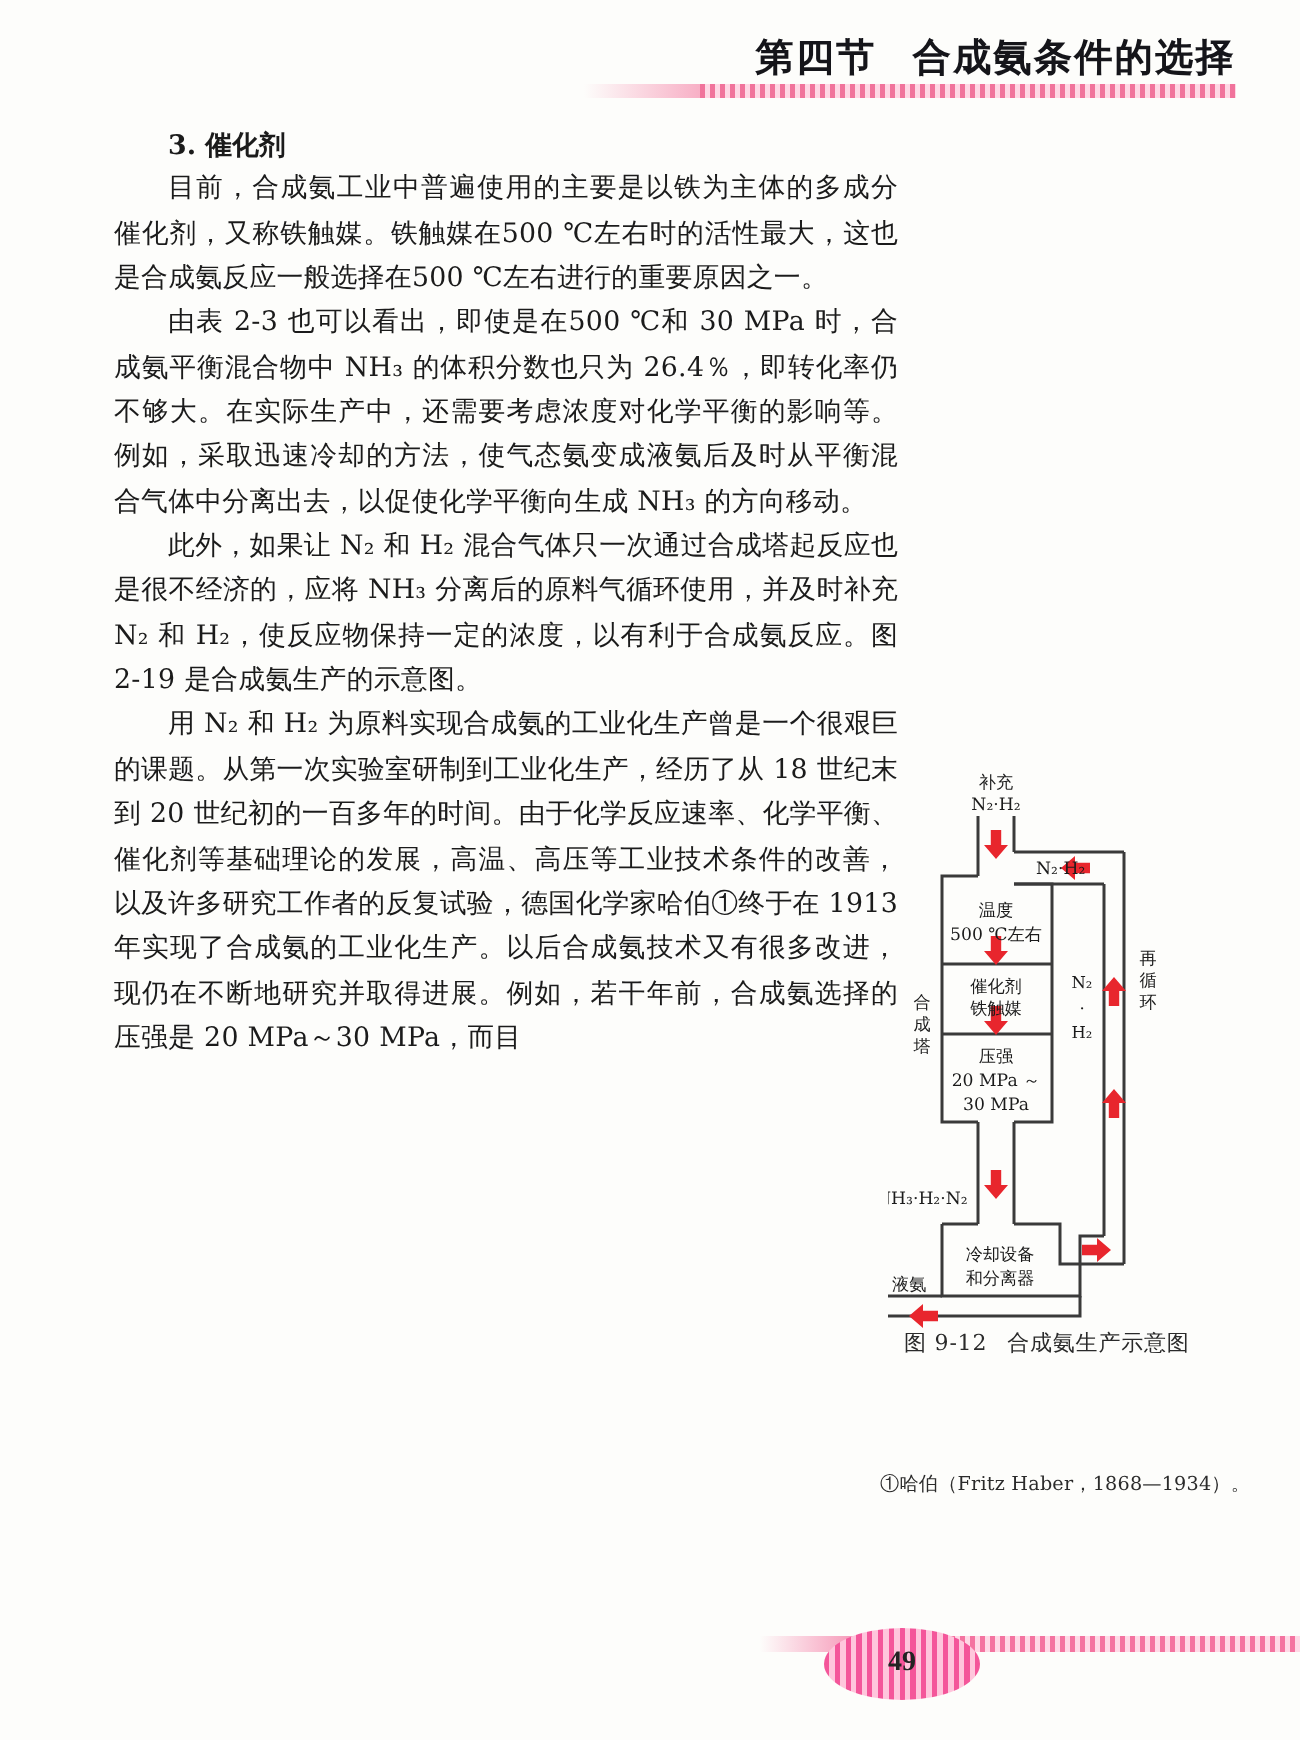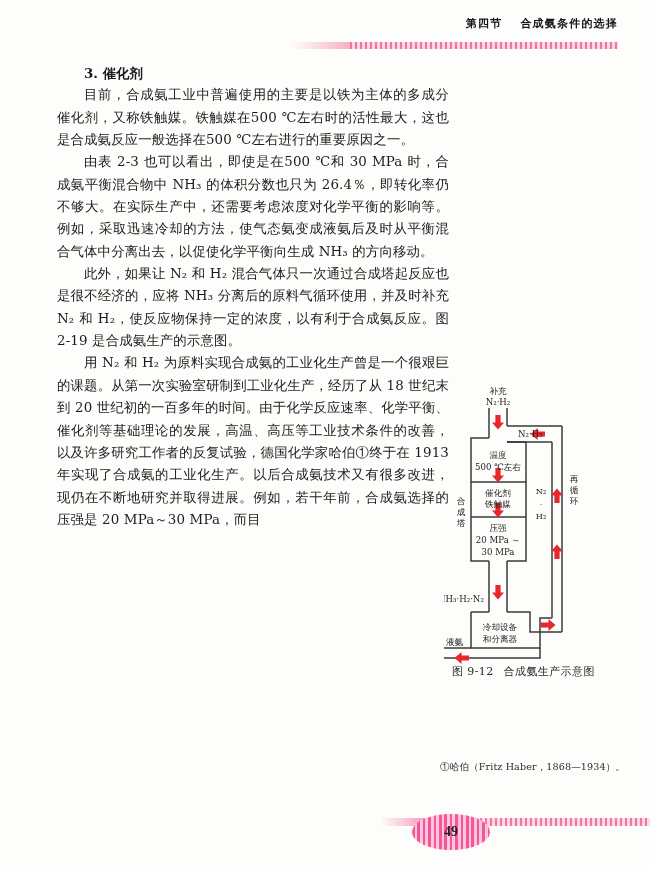--- a/index.html
+++ b/index.html
@@ -21,21 +21,21 @@
     position: absolute;
     top: 16px;
     left: 0;
     width: 650px;
     height: 46px;
   }
   .header-title {
     position: absolute;
     right: 32px;
     top: 0px;
-    font-size: 11px;
+    font-size: 19px;
     font-weight: bold;
     letter-spacing: 1.2px;
     color: #15151a;
     white-space: nowrap;
     font-family: "DejaVu Sans", "Liberation Sans", sans-serif;
   }
   .header-title .sec {
     margin-right: 18px;
   }
   .header-rule {
@@ -113,21 +113,21 @@
     color: #2a2a2a;
     letter-spacing: 0.4px;
     font-family: "DejaVu Serif", "Liberation Serif", serif;
   }
   .fig-caption .num { margin-right: 10px; }
 
   
   .footnote {
     position: absolute;
     left: 440px;
-    top: 760px;
+    top: 736px;
     width: 206px;
     font-size: 9.6px;
     line-height: 14px;
     color: #2b2b2b;
     letter-spacing: 0.1px;
   }
 
   
   .footer-rule {
     position: absolute;

